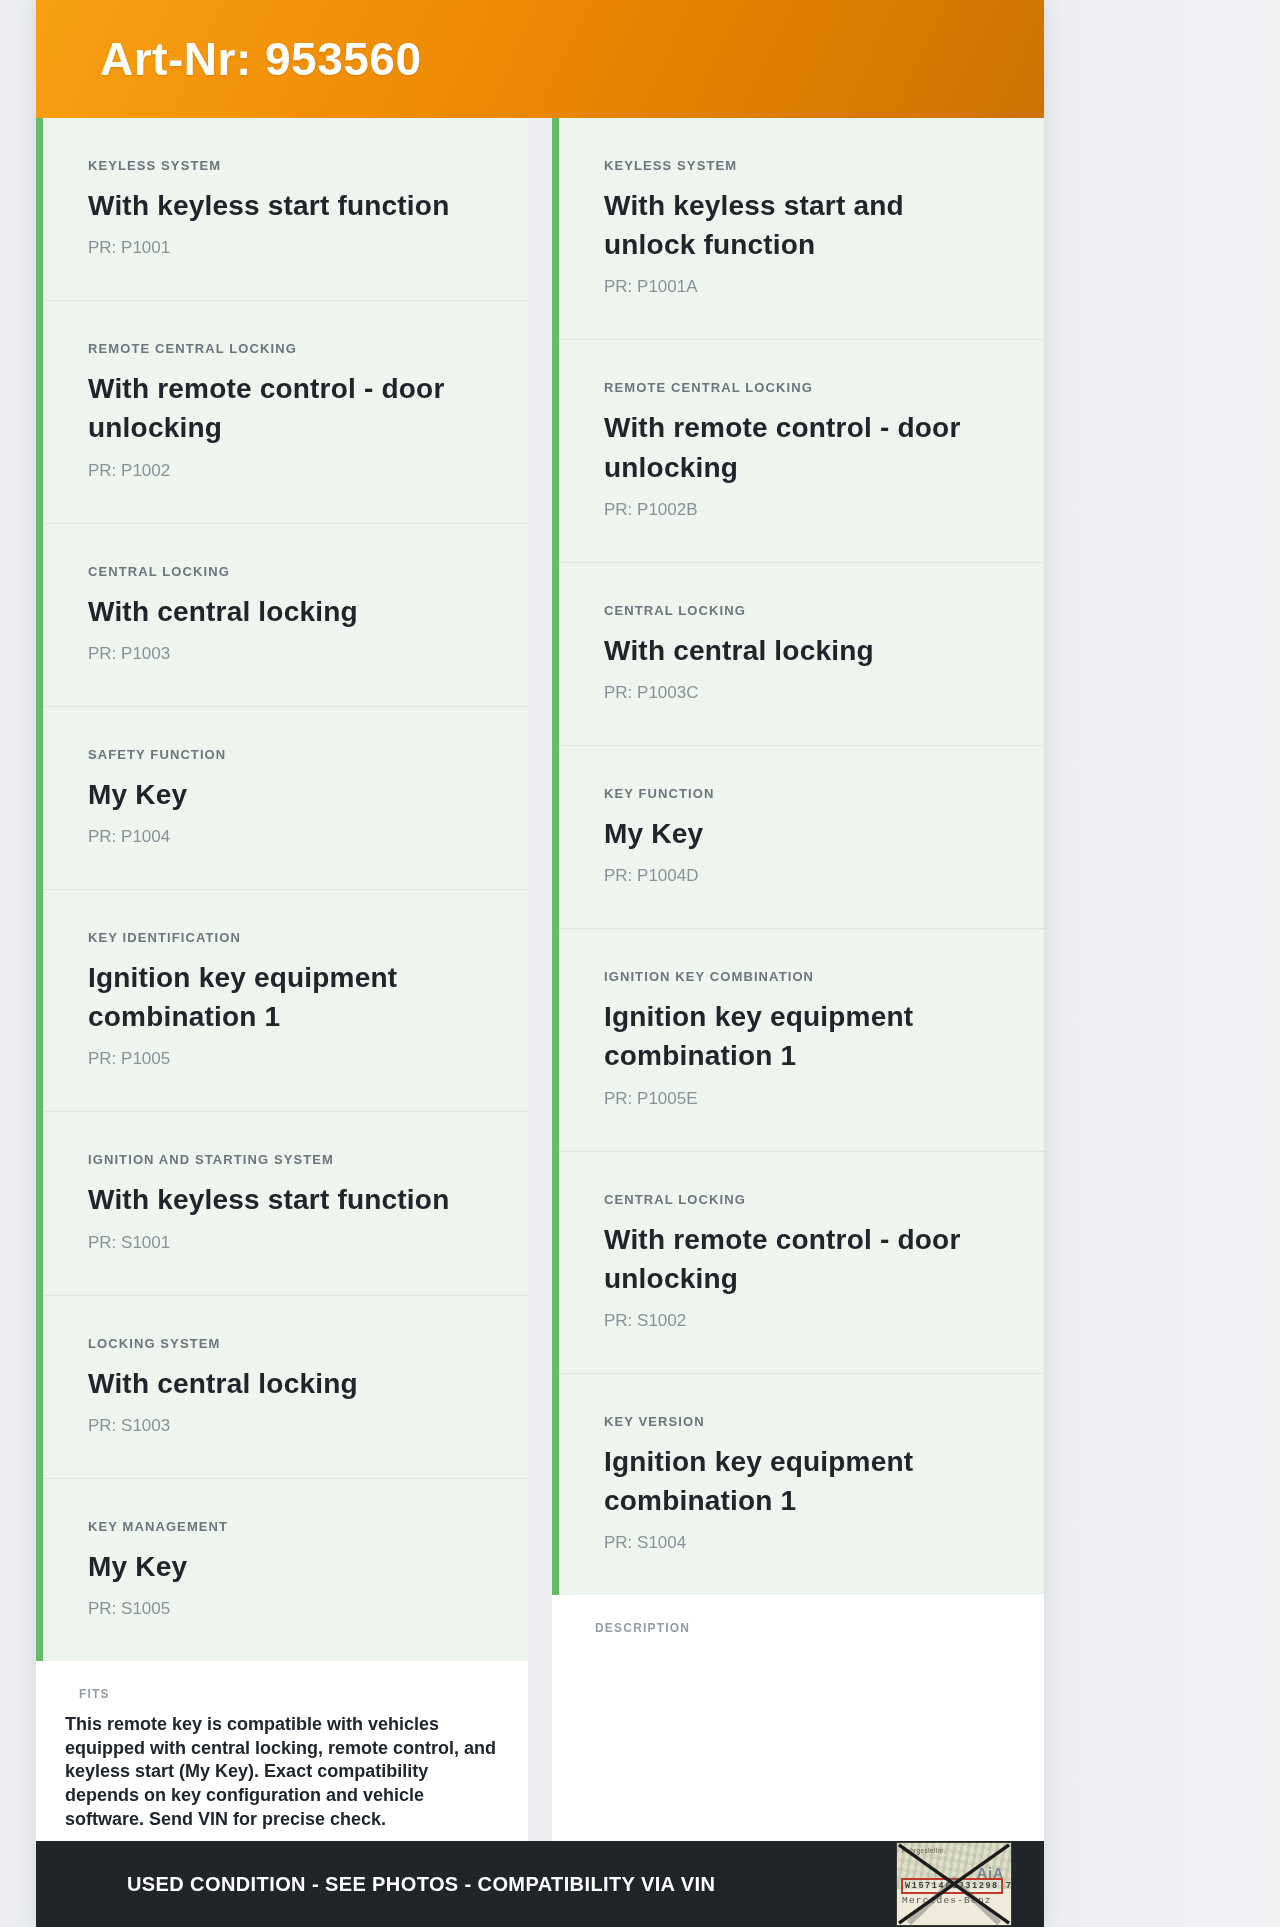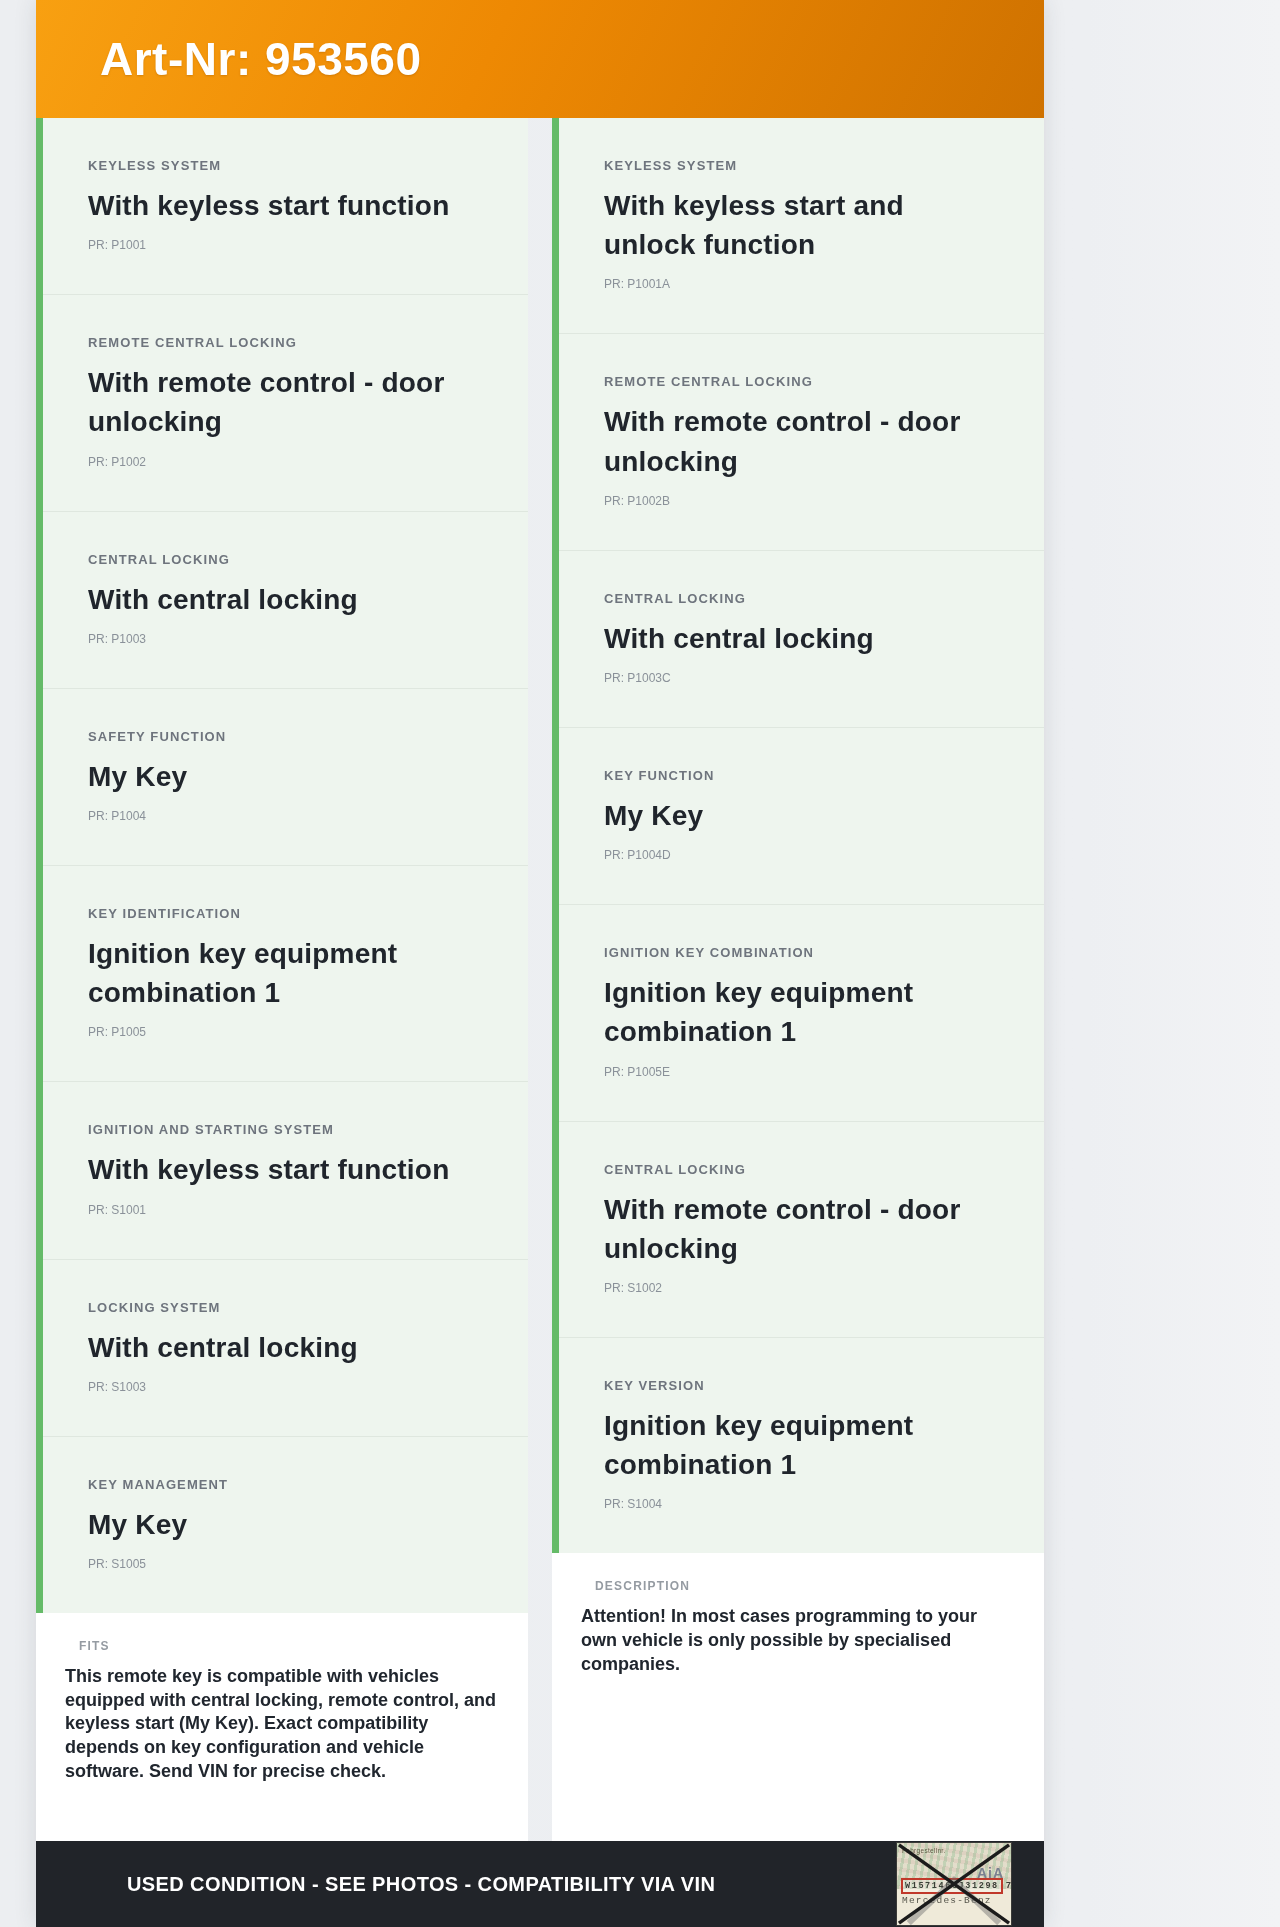--- a/index.html
+++ b/index.html
@@ -42,21 +42,21 @@
   .card { padding:40px 28px 42px 45px; border-bottom:1px solid #dfe7df; }
   .card:last-child { border-bottom:none; }
   .card-label {
     font-size:13px; font-weight:bold; letter-spacing:1.1px;
     color:#6e747d; text-transform:uppercase; margin-bottom:13px;
   }
   .card-title {
     font-size:28px; font-weight:bold; color:#20252c;
     line-height:1.4; white-space:pre-line; letter-spacing:.2px;
   }
-  .card-code { font-size:12px; color:#8a9199; margin-top:13px; }
+  .card-code { font-size:17px; color:#8a9199; margin-top:13px; }
   
   .panel {
     flex:1 1 auto; background:#ffffff; overflow:hidden;
     padding:26px 30px 18px 29px;
   }
   .panel-label {
     font-size:12px; font-weight:bold; letter-spacing:1.2px;
     color:#959ba2; text-transform:uppercase; margin-bottom:12px;padding-left:14px;
   }
   .panel-text {
@@ -224,21 +224,20 @@
 
   <article class="card">
     <div class="card-label">KEY VERSION</div>
     <h2 class="card-title">Ignition key equipment
 combination 1</h2>
     <div class="card-code">PR: S1004</div>
   </article>
 </div>
       <div class="panel">
         <div class="panel-label">DESCRIPTION</div>
-        <p class="panel-text">Attention! In most cases programming to your own vehicle is only possible by specialised companies.</p>
       </div>
     </section>
 
   </main>
 
   <footer class="ftr">
     <div class="ftr-text">USED CONDITION - SEE PHOTOS - COMPATIBILITY VIA VIN</div>
 
     <div class="stamp">
       <div class="stamp-pattern"></div>

